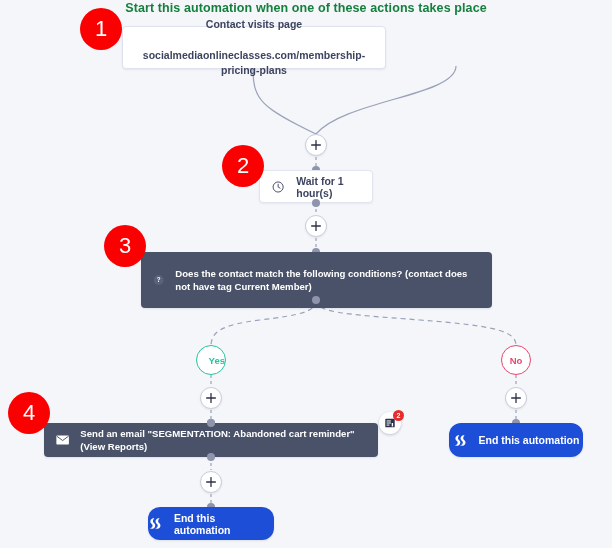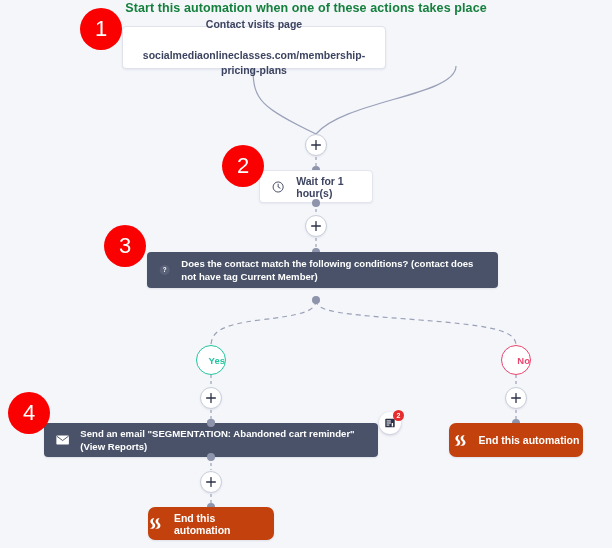--- a/index.html
+++ b/index.html
@@ -96,22 +96,22 @@
     font-size: 9.6px;
     font-weight: bold;
     line-height: 13.5px;
     box-shadow: 0 1px 2px rgba(60,70,110,0.12);
   }
   .card-dark .label { margin-left: 11px; }
   .card-dark.condition { align-items: center; }
 
   
   .card-pink {
-    background: #c2410c;
-    border-radius: 7px;
+    background: #1d4ed8;
+    border-radius: 12px;
     display: flex;
     align-items: center;
     justify-content: center;
     color: #ffffff;
     font-size: 10.5px;
     font-weight: bold;
     box-shadow: 0 1px 2px rgba(60,70,110,0.12);
   }
   .card-pink .label { margin-left: 11px; }
 
@@ -137,21 +137,21 @@
     border-radius: 50%;
     background: #ffffff;
     display: flex;
     align-items: center;
     justify-content: center;
     font-size: 9.5px;
     font-weight: bold;
     box-sizing: border-box;
   }
   .branch.yes { border: 1.6px solid #23c4a0; color: #23c4a0; justify-content: flex-end; }
-  .branch.no  { border: 1.6px solid #e8466f; color: #e8466f; justify-content: flex-end; }
+  .branch.no  { border: 1.6px solid #e8466f; color: #e8466f; }
 
   
   .dot {
     width: 8px;
     height: 8px;
     border-radius: 50%;
     background: #8d94ab;
     position: absolute;
   }
 
@@ -261,21 +261,21 @@
   </div>
   <div class="dot" style="left:312px; top:199px;"></div>
 
   <div class="node plus" style="left:305px; top:215px;">
     <svg class="icon" width="10" height="10" viewBox="0 0 10 10">
       <path d="M5 0.6 L5 9.4 M0.6 5 L9.4 5" stroke="#2b3147" stroke-width="1.3" stroke-linecap="round"></path>
     </svg>
   </div>
   <div class="dot" style="left:312px; top:248px;"></div>
 
-  <div class="node card-dark condition" style="left:147px; top:252px; width:351px; height:36px;">
+  <div class="node card-dark condition" style="left:141px; top:252px; width:351px; height:56px;">
     <svg class="icon" width="16" height="16" viewBox="0 0 18 18">
       <circle cx="9" cy="9" r="8" fill="#5a6279"></circle>
       <text x="9" y="12.8" text-anchor="middle" font-family="Liberation Sans, sans-serif" font-size="10" font-weight="bold" fill="#ffffff">?</text>
     </svg>
     <span class="label">Does the contact match the following conditions? (contact does not have tag Current Member)</span>
   </div>
   <div class="dot" style="left:312px; top:296px;"></div>
 
   <div class="node branch yes" style="left:196px; top:345px;">
     <span>Yes</span>

